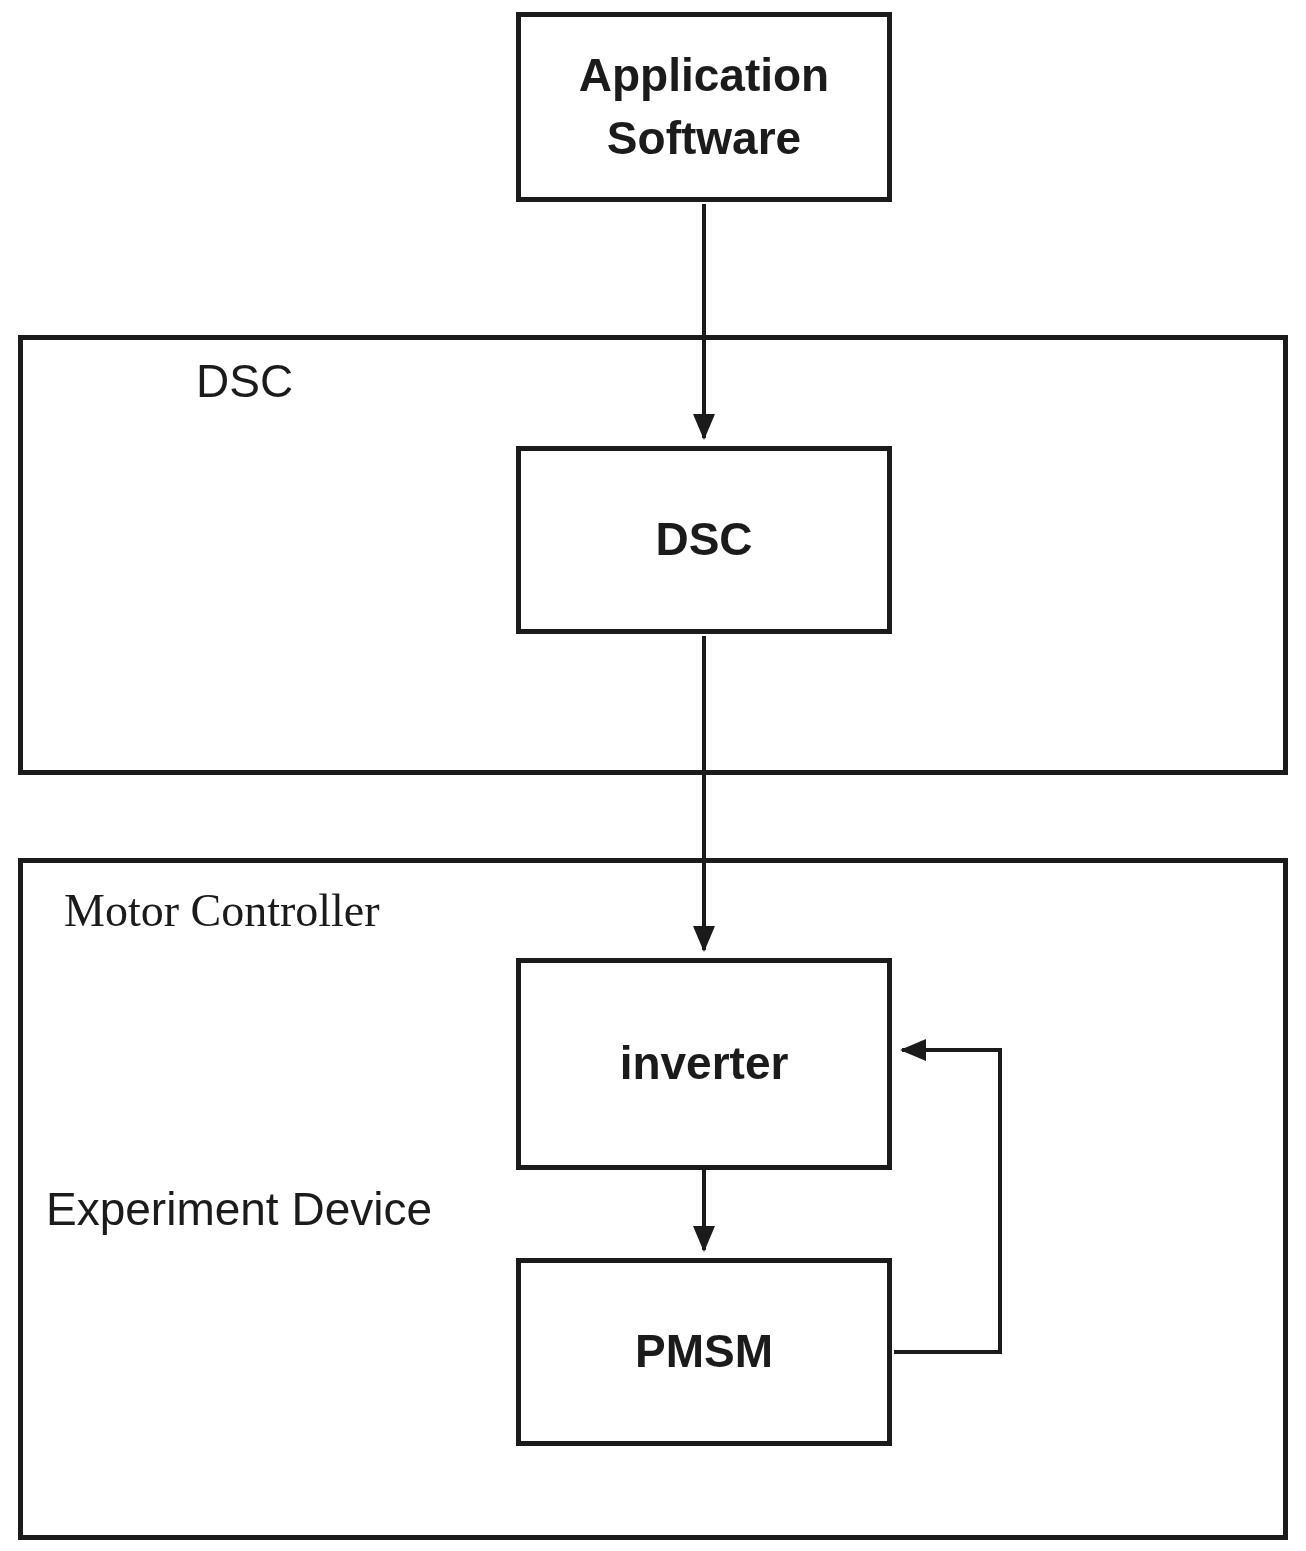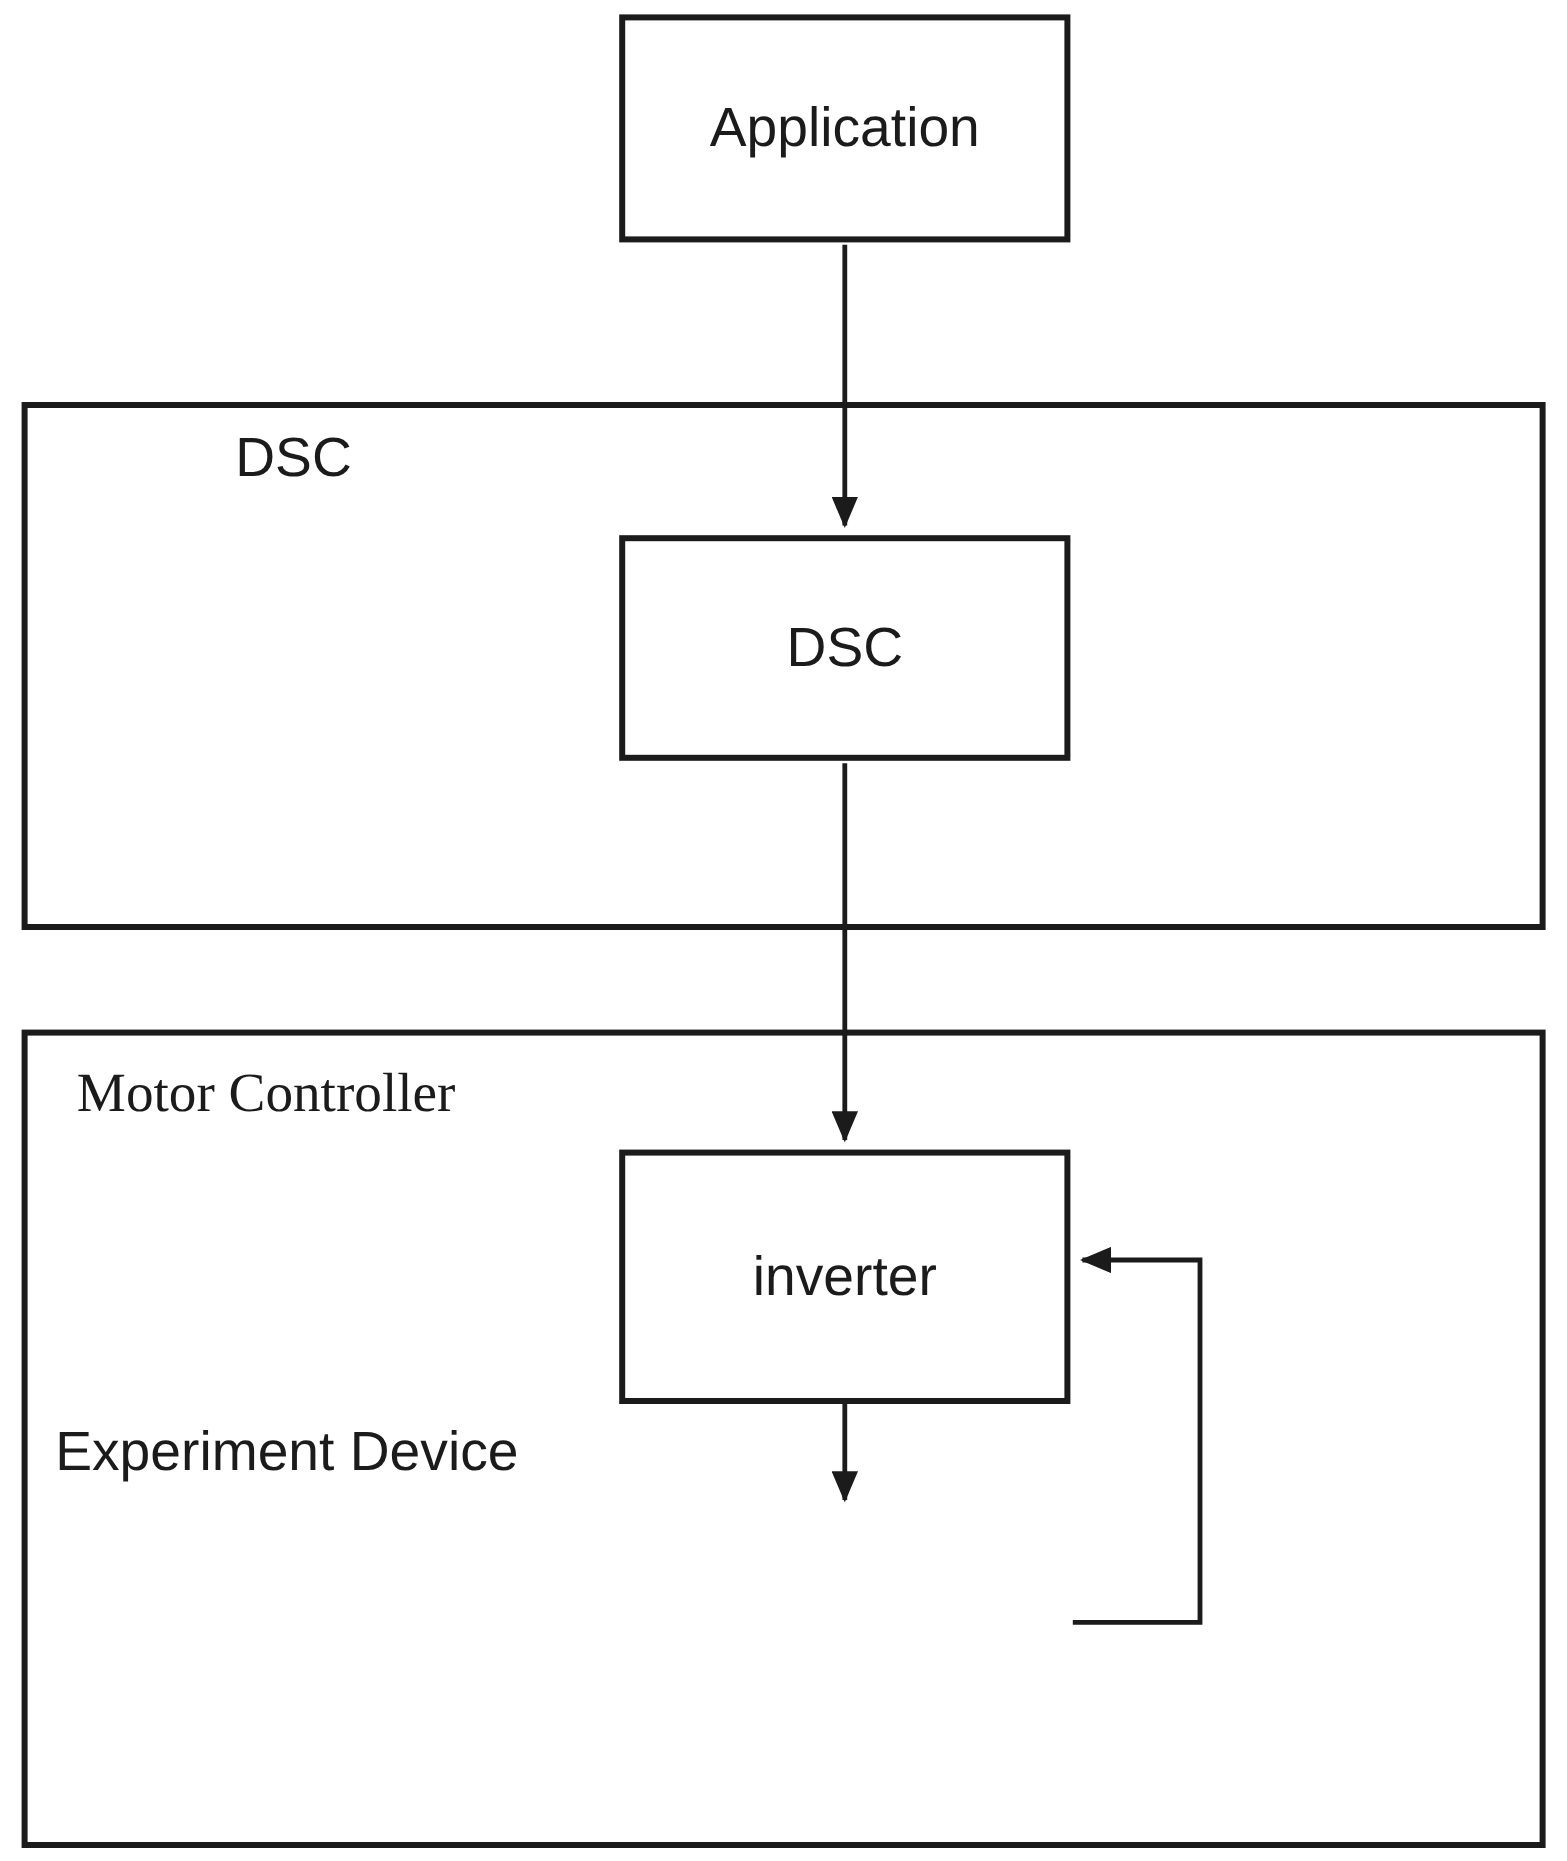--- a/index.html
+++ b/index.html
@@ -22,20 +22,21 @@
     background: #ffffff;
     display: flex;
     flex-direction: column;
     align-items: center;
     justify-content: center;
     font-size: 46px;
     line-height: 1.38;
     text-align: center;
     box-sizing: border-box;
     z-index: 3;
+    font-weight: bold;
   }
   .container-box {
     position: absolute;
     border: 5px solid #1b1b1b;
     background: #ffffff;
     box-sizing: border-box;
     z-index: 1;
   }
   .free-label {
     position: absolute;
@@ -60,37 +61,41 @@
     fill: none;
   }
 </style>
 </head>
 <body>
 
 <div class="page">
 
   <div class="node-box" style="left:516px; top:12px; width:376px; height:190px;">
     <span>Application</span>
+    <span>Software</span>
   </div>
 
   <div class="container-box" style="left:18px; top:335px; width:1270px; height:440px;"></div>
   <div class="free-label" style="left:196px; top:350px;">DSC</div>
 
   <div class="node-box" style="left:516px; top:446px; width:376px; height:188px;">
     <span>DSC</span>
   </div>
 
   <div class="container-box" style="left:18px; top:858px; width:1270px; height:682px;"></div>
   <div class="free-label" style="left:64px; top:880px;font-family:Liberation Serif, serif;">Motor Controller</div>
   <div class="free-label" style="left:46px; top:1178px;text-align:center;">Experiment Device</div>
 
   <div class="node-box" style="left:516px; top:958px; width:376px; height:212px;">
     <span>inverter</span>
   </div>
 
+  <div class="node-box" style="left:516px; top:1258px; width:376px; height:188px;">
+    <span>PMSM</span>
+  </div>
 
 
   <svg class="arrow-layer" viewBox="0 0 1306 1551" xmlns="http://www.w3.org/2000/svg">
     <defs>
       <marker id="arrowhead" markerUnits="userSpaceOnUse" markerWidth="26" markerHeight="22" refX="24" refY="11" orient="auto">
         <path d="M0,0 L26,11 L0,22 Z" fill="#1b1b1b"></path>
       </marker>
     </defs>
     <line x1="704" y1="204" x2="704" y2="438" marker-end="url(#arrowhead)"></line>
     <line x1="704" y1="636" x2="704" y2="950" marker-end="url(#arrowhead)"></line>

